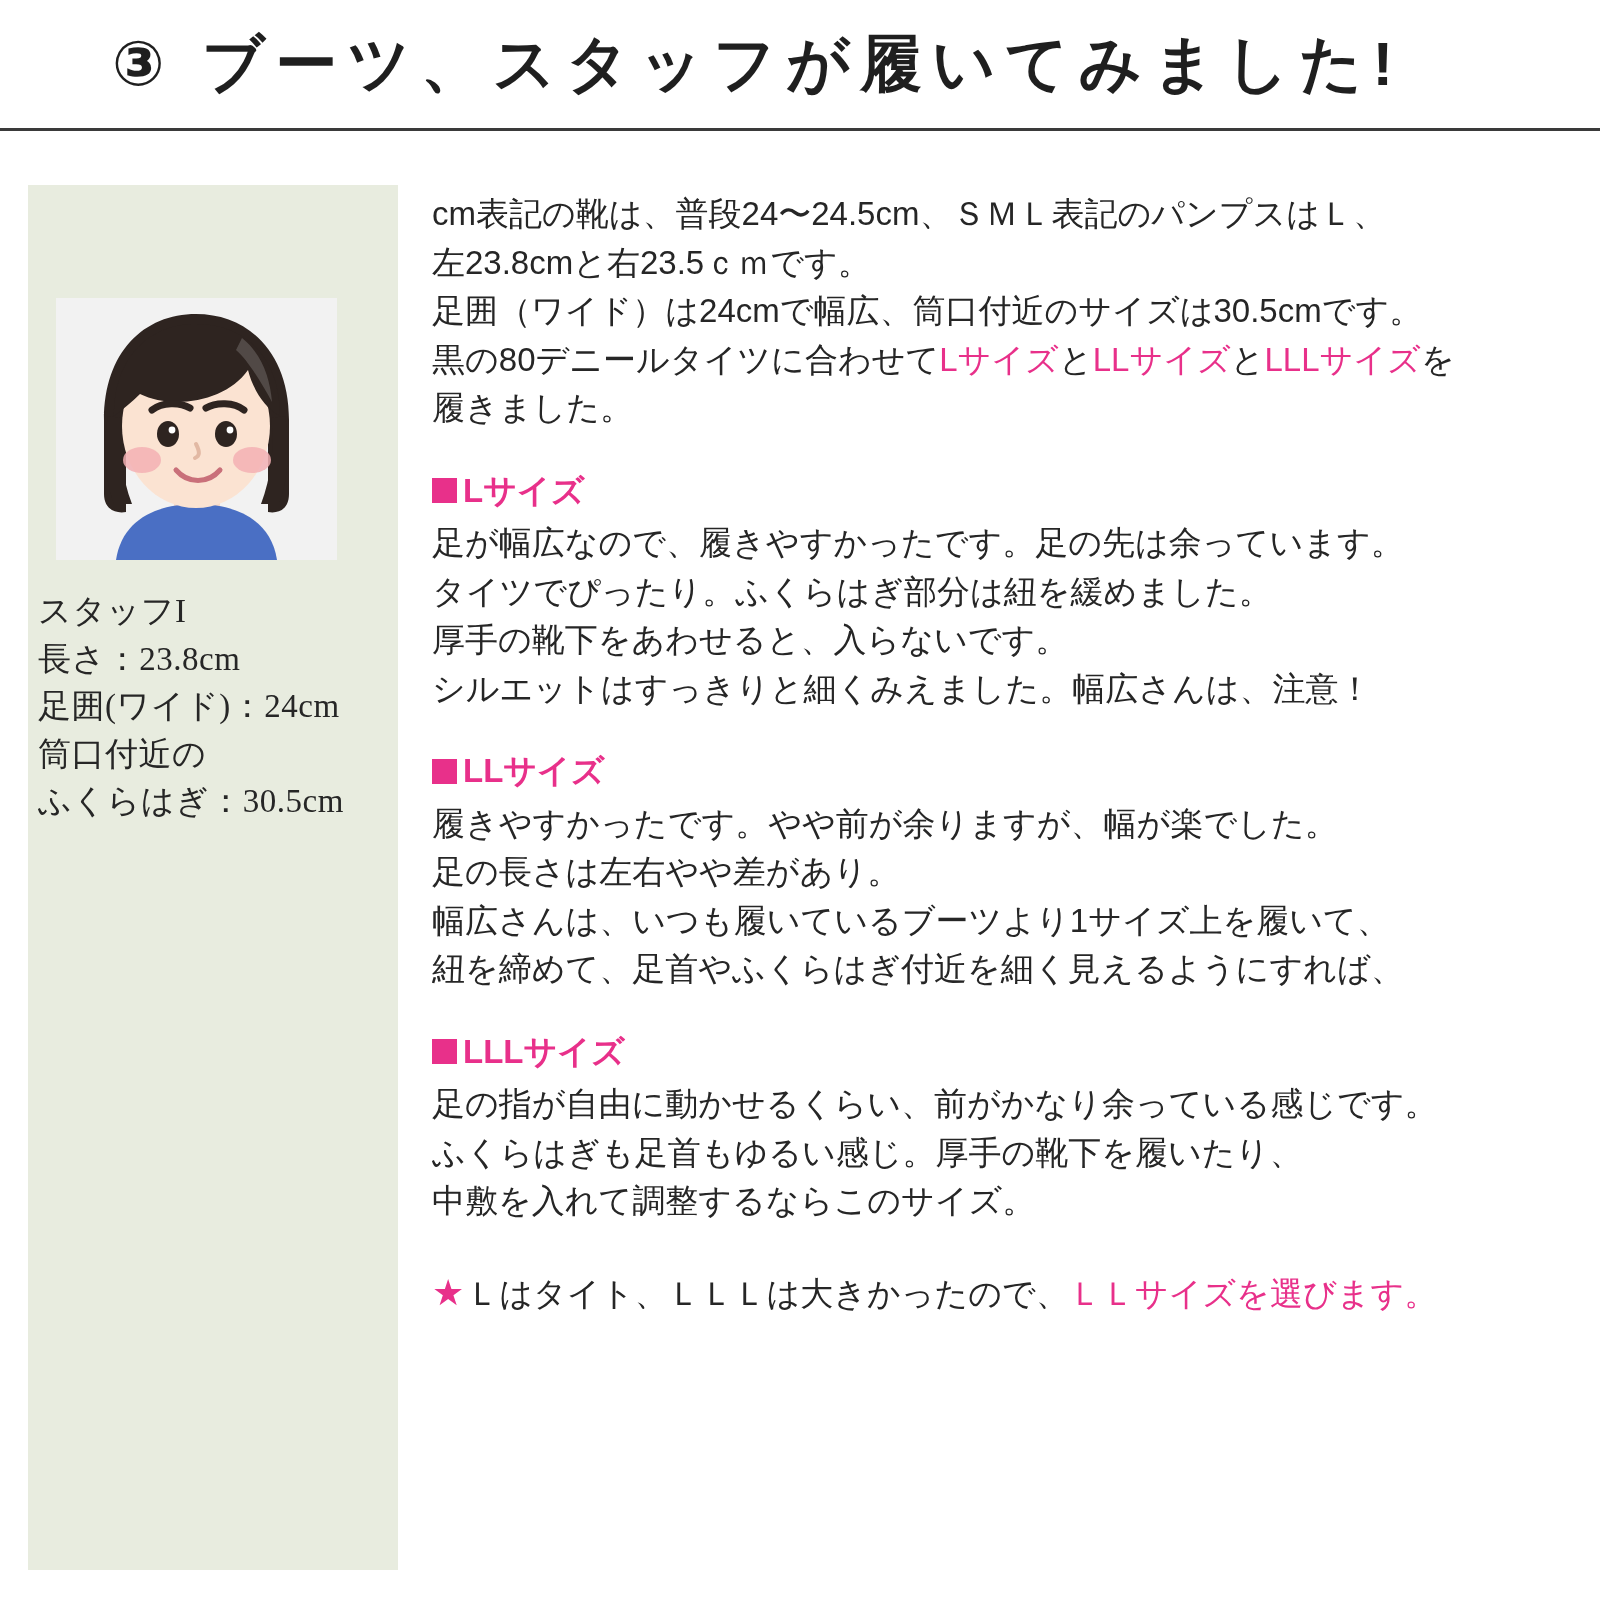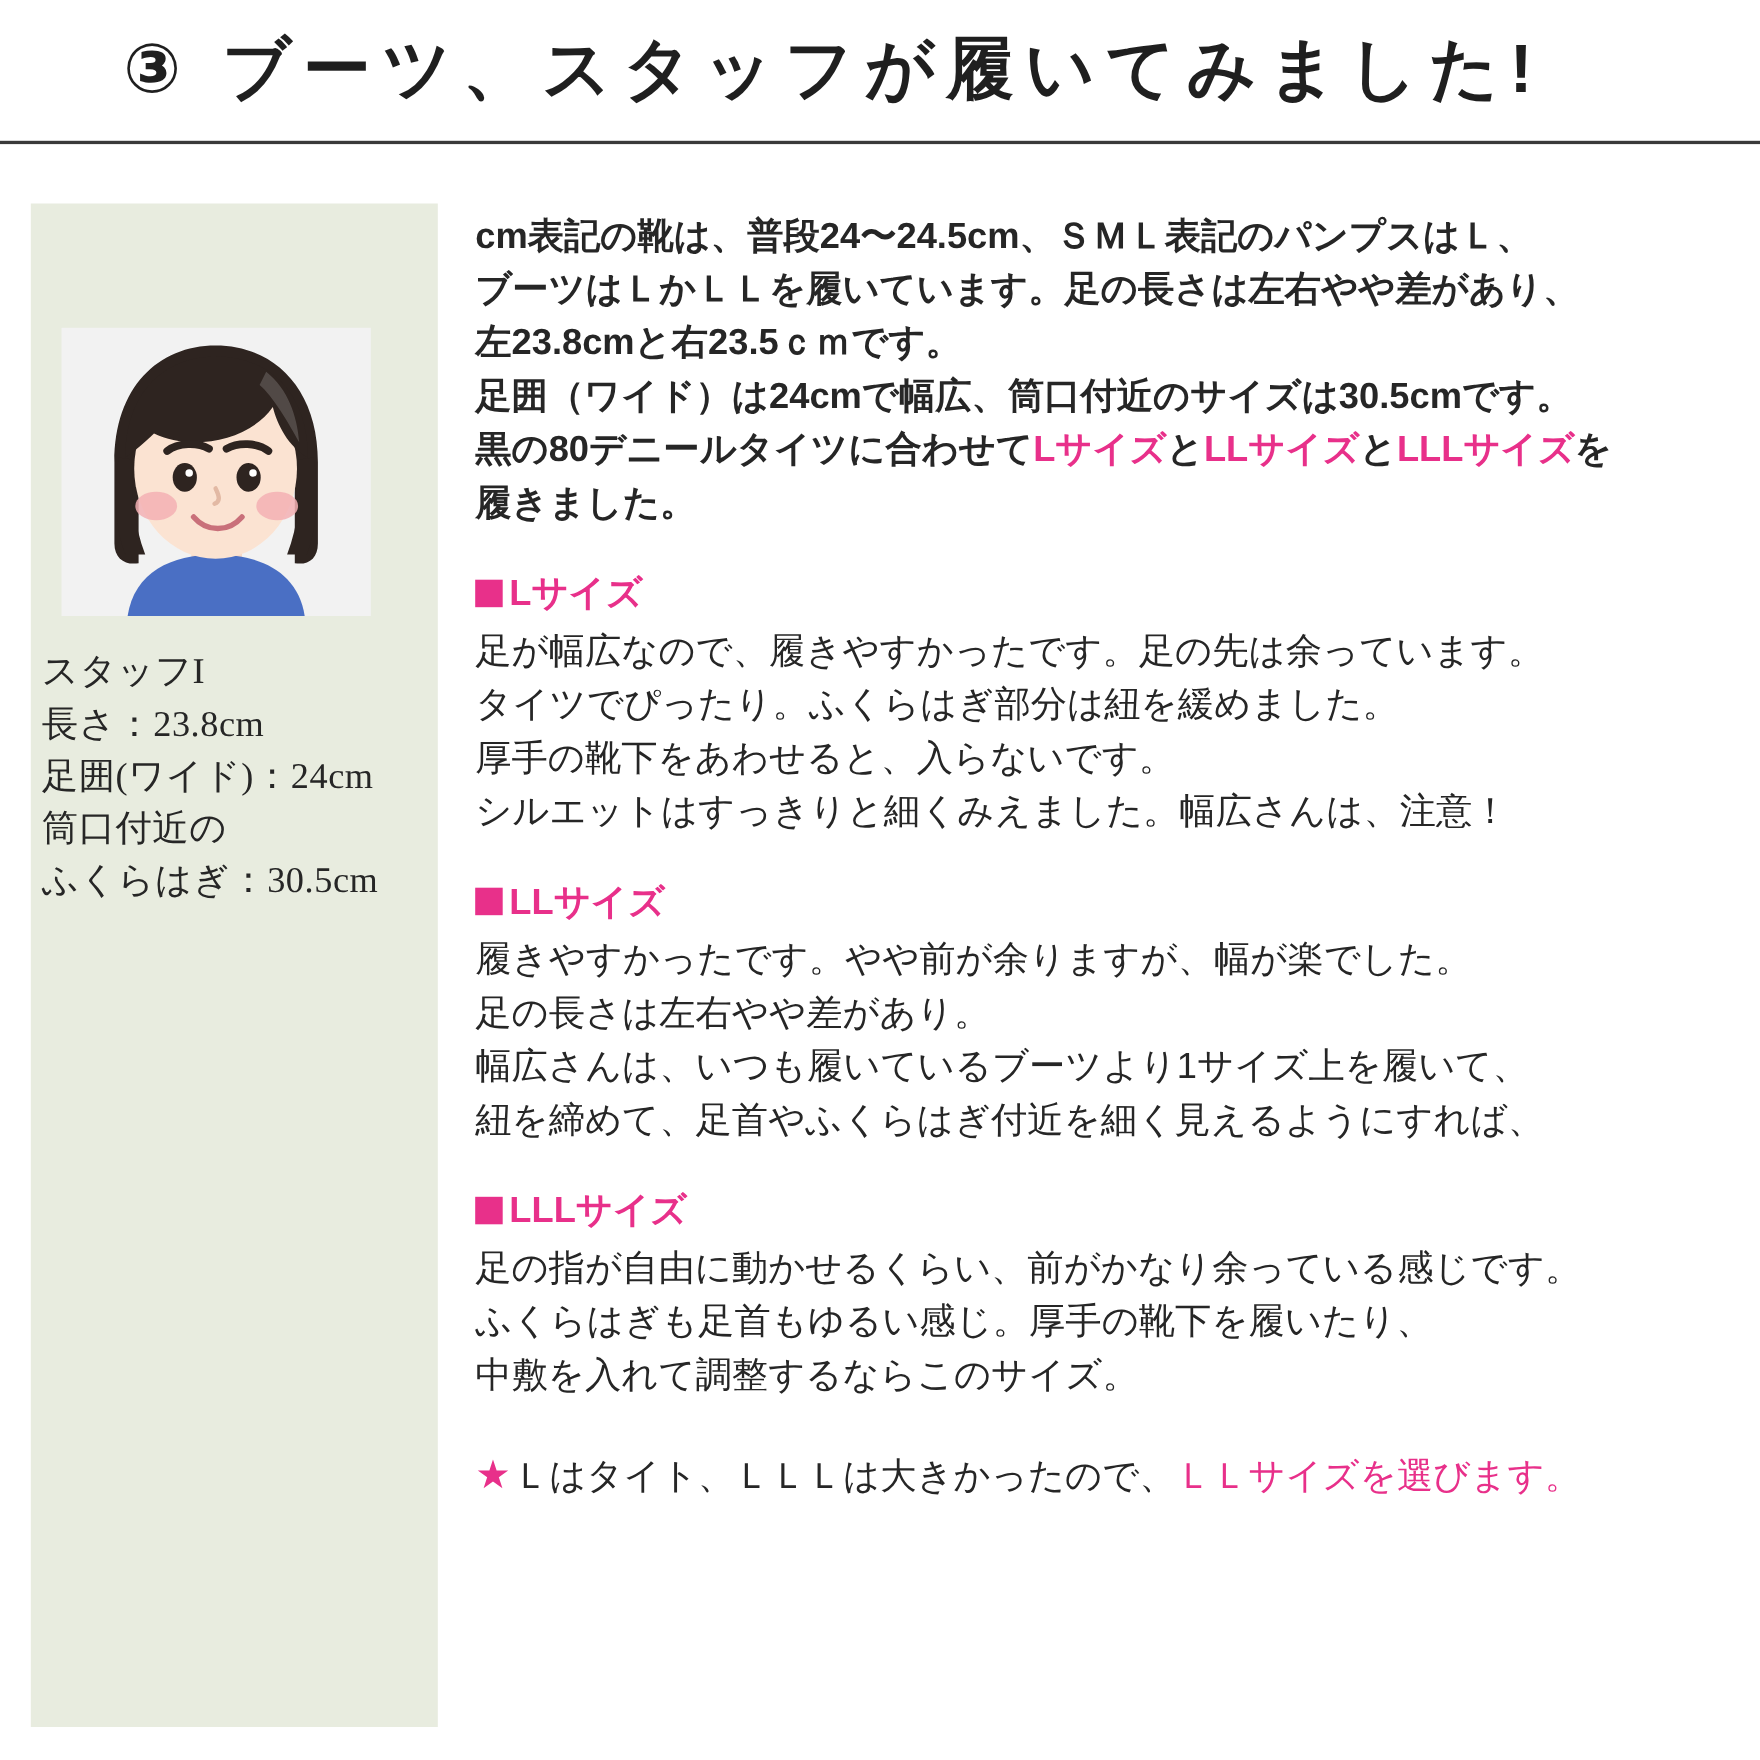--- a/index.html
+++ b/index.html
@@ -84,21 +84,20 @@
     position: absolute;
     left: 432px;
     top: 190px;
     width: 1140px;
     font-size: 33px;
     line-height: 1.47;
     color: #262626;
   }
   .para {
     margin: 0 0 0 0;
-    font-weight: bold;
   }
   .para p {
     margin: 0;
     white-space: nowrap;
   }
   .pink {
     color: #e8308a;
   }
   .section {
     margin-top: 34px;
@@ -188,21 +187,20 @@
     <div>長さ：23.8cm</div>
     <div>足囲(ワイド)：24cm</div>
     <div>筒口付近の</div>
     <div>ふくらはぎ：30.5cm</div>
   </div>
 
   <div class="content">
 
     <div class="para">
       <p>cm表記の靴は、普段24〜24.5cm、ＳＭＬ表記のパンプスはＬ、</p>
-      <p>ブーツはＬかＬＬを履いています。足の長さは左右やや差があり、</p>
       <p>左23.8cmと右23.5ｃｍです。</p>
       <p>足囲（ワイド）は24cmで幅広、筒口付近のサイズは30.5cmです。</p>
       <p><span>黒の80デニールタイツに合わせて</span><span class="pink">Lサイズ</span><span>と</span><span class="pink">LLサイズ</span><span>と</span><span class="pink">LLLサイズ</span><span>を</span></p>
       <p>履きました。</p>
     </div>
 
     <div class="section">
       <div class="section-head">
         <span class="sq"></span>
           <span>Lサイズ</span>

